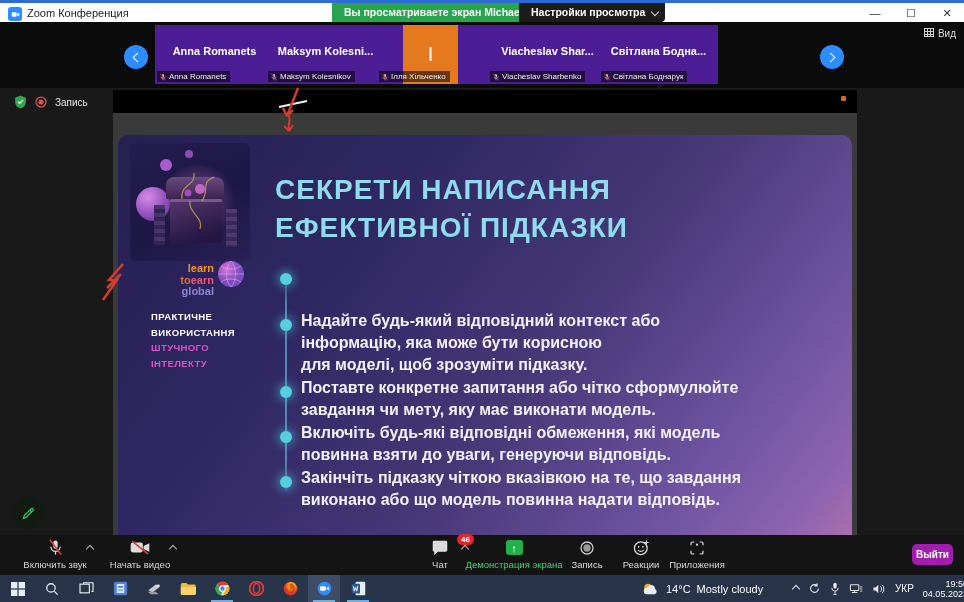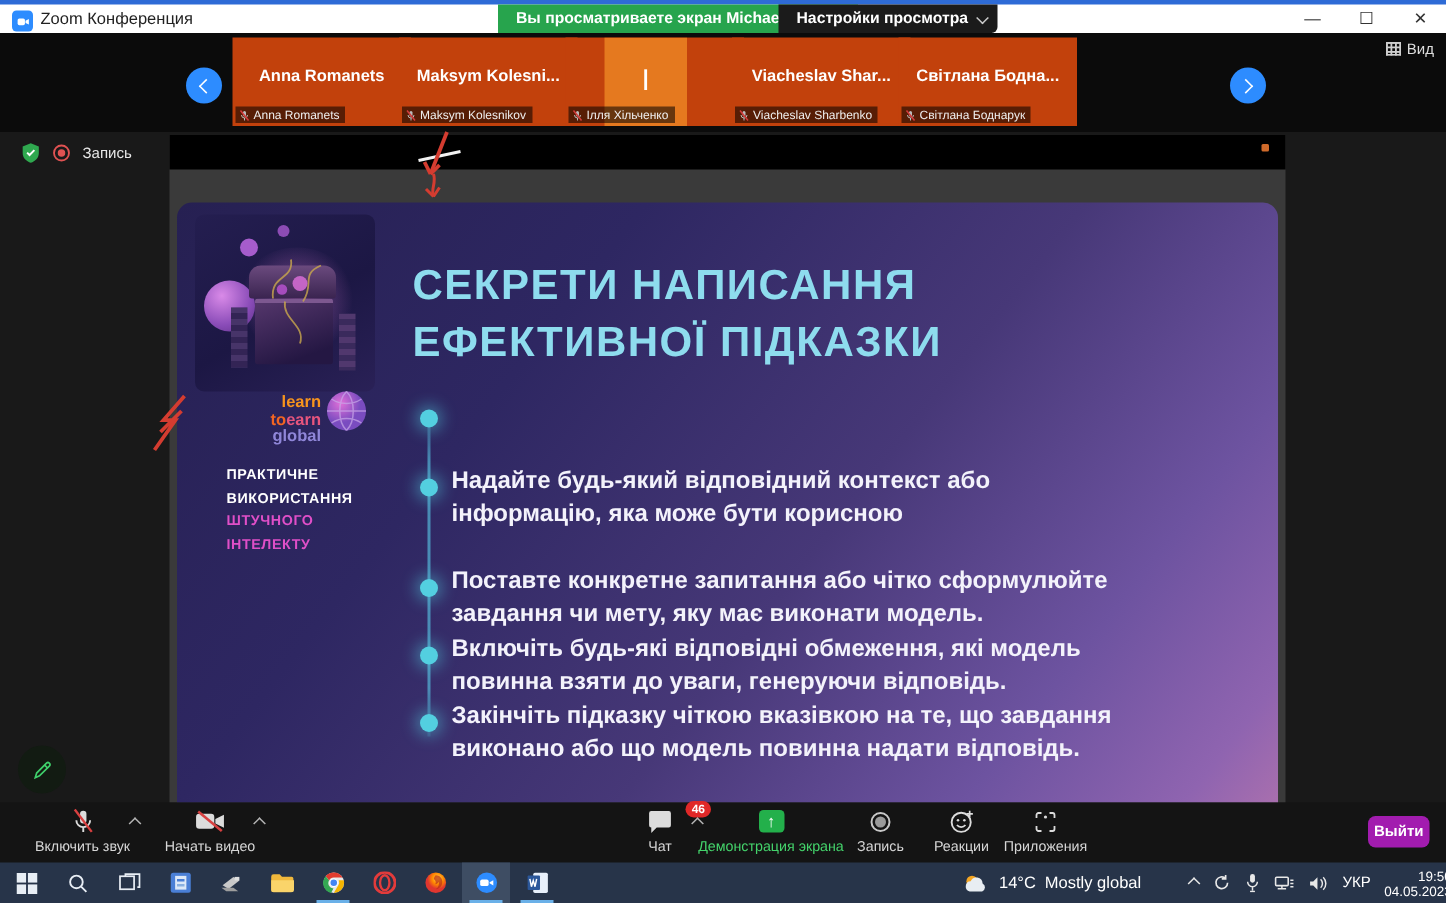--- a/index.html
+++ b/index.html
@@ -31,21 +31,21 @@
     background:#2d8cff; display:flex; align-items:center; justify-content:center; }
   .nav-btn .chev { border-color:#fff; width:7px; height:7px; }
   .nav-prev { left:124px; } .nav-prev .chev { transform:rotate(-45deg); margin-left:3px; }
   .nav-next { left:820px; } .nav-next .chev { transform:rotate(135deg); margin-right:3px; }
   .view-btn { position:absolute; right:8px; top:6px; color:#ddd; font-size:10px;
     display:flex; align-items:flex-start; gap:4px; }
   .grid-ic { width:10px; height:9px; background:
     linear-gradient(#cfcfcf,#cfcfcf); outline:1px solid #cfcfcf; outline-offset:-1px;
     background-size:3px 3px; background-image:repeating-linear-gradient(#cfcfcf 0 1px, transparent 1px 3px),
     repeating-linear-gradient(90deg,#cfcfcf 0 1px, transparent 1px 3px); background-color:transparent;}
-  .tile { position:absolute; top:3px; width:119px; height:59px; background:#c2410c; overflow:hidden; }
+  .tile { position:absolute; top:3px; width:119px; height:59px; background:#4c1d95; overflow:hidden; }
   .tile-name { position:absolute; left:0; right:0; top:20px; text-align:center;
     color:#fff; font-size:11px; font-weight:bold; white-space:nowrap; }
   .tile-avatar { position:absolute; left:26px; top:0; width:55px; height:59px; background:#e5791f;
     display:flex; align-items:center; justify-content:center; color:#fff; font-size:20px; }
   .tile-label { position:absolute; left:2px; bottom:2px; background:rgba(0,0,0,.55); color:#eee;
     font-size:8px; padding:1px 4px 1px 2px; display:flex; align-items:center; gap:2px; white-space:nowrap; }
 
   
   .content { position:absolute; left:0; top:88px; width:964px; height:447px; background:#191919; }
   .rec-wrap { position:absolute; left:14px; top:7px; display:flex; align-items:center; gap:8px; }
@@ -301,20 +301,21 @@
         <div class="timeline"></div>
         <div class="tdot" style="top:138px"></div>
         <div class="tdot" style="top:184px"></div>
         <div class="tdot" style="top:251px"></div>
         <div class="tdot" style="top:296px"></div>
         <div class="tdot" style="top:341px"></div>
 
         <div class="bullet" style="top:175px">
           <div>Надайте будь-який відповідний контекст або</div>
             <div>інформацію, яка може бути корисною</div>
+            <div>для моделі, щоб зрозуміти підказку.</div>
         </div>
         <div class="bullet" style="top:242px">
           <div>Поставте конкретне запитання або чітко сформулюйте</div>
             <div>завдання чи мету, яку має виконати модель.</div>
         </div>
         <div class="bullet" style="top:287px">
           <div>Включіть будь-які відповідні обмеження, які модель</div>
             <div>повинна взяти до уваги, генеруючи відповідь.</div>
         </div>
         <div class="bullet" style="top:332px">
@@ -505,21 +506,21 @@
         </svg>
       <span class="underline"></span>
     </div>
 
     <div class="weather">
       <svg width="18" height="14" viewBox="0 0 24 18">
           <circle cx="8" cy="7" r="5" fill="#f5a623"></circle>
           <path d="M6 16a4.5 4.5 0 0 1 .8-8.9A5.5 5.5 0 0 1 17.4 9 3.8 3.8 0 0 1 17 16z" fill="#e8edf2"></path>
         </svg>
       <span>14°C</span>
-      <span>Mostly global</span>
+      <span>Mostly cloudy</span>
     </div>
 
     <div class="tray">
       <span class="chev" style="transform:rotate(45deg);border-color:#e8e8e8"></span>
       <svg width="13" height="13" viewBox="0 0 20 20">
           <path d="M16 10a6 6 0 1 1-2-4.5M14 2v4h-4" fill="none" stroke="#e8e8e8" stroke-width="1.7"></path>
         </svg>
       <svg width="10" height="13" viewBox="0 0 14 20">
           <rect x="4.5" y="1" width="5" height="9" rx="2.5" fill="#e8e8e8"></rect>
           <path d="M2 9a5 5 0 0 0 10 0M7 14v4M4.5 19h5" stroke="#e8e8e8" stroke-width="1.5" fill="none"></path>

